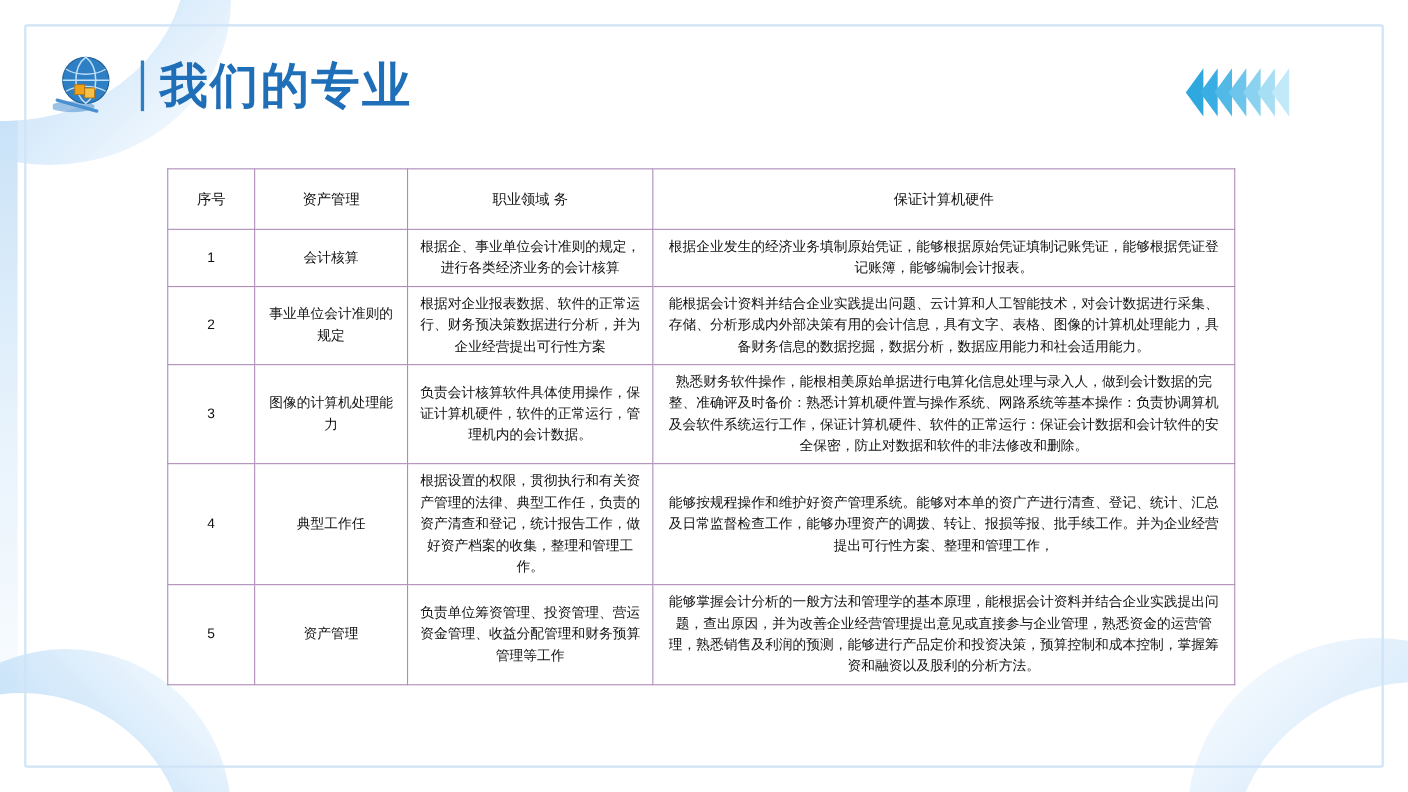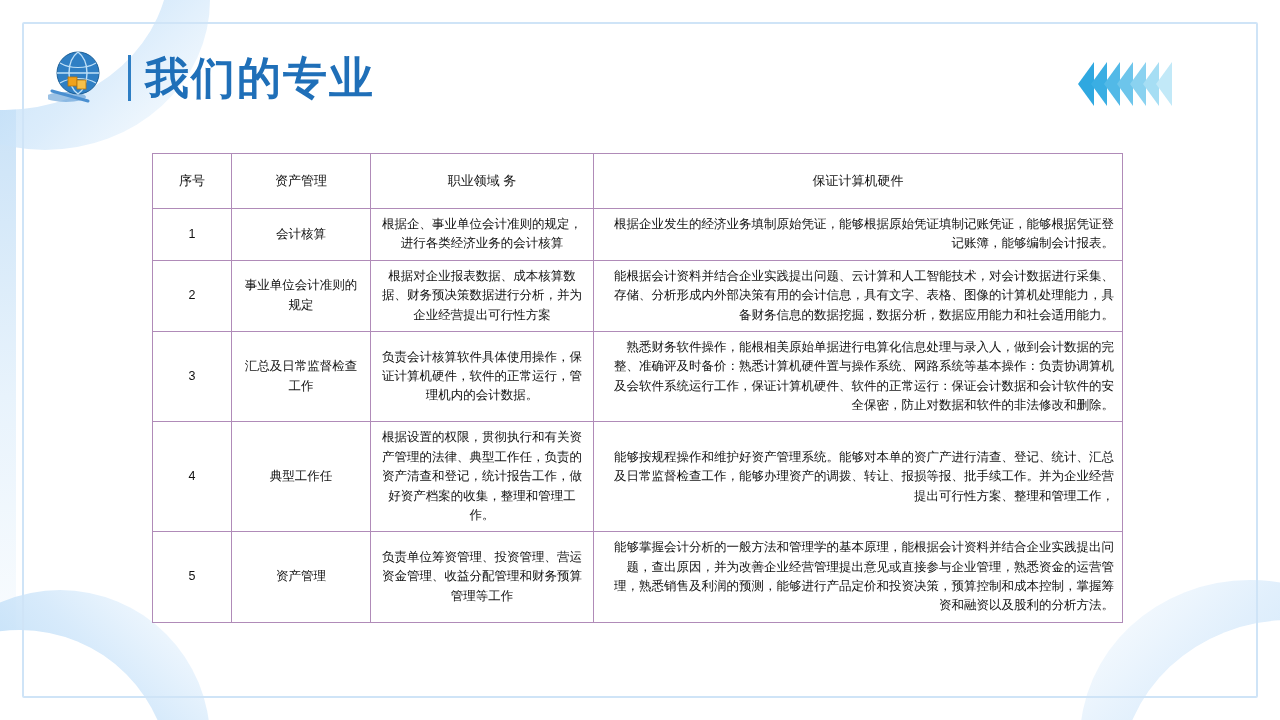--- a/index.html
+++ b/index.html
@@ -164,21 +164,21 @@
   }
   table.matrix th {
     text-align: center;
     font-weight: normal;
     font-size: 13px;
     height: 42px;
   }
   .col-no    { width: 62px;  text-align: center; }
   .col-field { width: 122px; text-align: center; }
   .col-task  { width: 206px; text-align: center; }
-  .col-req   { width: 512px; text-align: right; }
+  .col-req   { width: 512px; text-align: center; }
   td.col-req { padding: 8px 10px; }
   td.col-task { padding: 8px 10px; }
 </style>
 </head>
 <body>
 
 <div class="slide">
 
   <div class="corner-bar-left"></div>
   <div class="corner-swoosh-tl"></div>
@@ -232,26 +232,26 @@
       <tbody>
         <tr>
           <td class="col-no">1</td>
           <td class="col-field">会计核算</td>
           <td class="col-task">根据企、事业单位会计准则的规定，进行各类经济业务的会计核算</td>
           <td class="col-req">根据企业发生的经济业务填制原始凭证，能够根据原始凭证填制记账凭证，能够根据凭证登记账簿，能够编制会计报表。</td>
         </tr>
         <tr>
           <td class="col-no">2</td>
           <td class="col-field">事业单位会计准则的规定</td>
-          <td class="col-task">根据对企业报表数据、成本核算数据、财务预决策数据进行分析，并为企业经营提出可行性方案</td>
+          <td class="col-task">根据对企业报表数据、软件的正常运行、财务预决策数据进行分析，并为企业经营提出可行性方案</td>
           <td class="col-req">能根据会计资料并结合企业实践提出问题、云计算和人工智能技术，对会计数据进行采集、存储、分析形成内外部决策有用的会计信息，具有文字、表格、图像的计算机处理能力，具备财务信息的数据挖掘，数据分析，数据应用能力和社会适用能力。</td>
         </tr>
         <tr>
           <td class="col-no">3</td>
-          <td class="col-field">汇总及日常监督检查工作</td>
+          <td class="col-field">图像的计算机处理能力</td>
           <td class="col-task">负责会计核算软件具体使用操作，保证计算机硬件，软件的正常运行，管理机内的会计数据。</td>
           <td class="col-req">熟悉财务软件操作，能根相美原始单据进行电算化信息处理与录入人，做到会计数据的完整、准确评及时备价：熟悉计算机硬件置与操作系统、网路系统等基本操作：负责协调算机及会软件系统运行工作，保证计算机硬件、软件的正常运行：保证会计数据和会计软件的安全保密，防止对数据和软件的非法修改和删除。</td>
         </tr>
         <tr>
           <td class="col-no">4</td>
           <td class="col-field">典型工作任</td>
           <td class="col-task">根据设置的权限，贯彻执行和有关资产管理的法律、典型工作任，负责的资产清查和登记，统计报告工作，做好资产档案的收集，整理和管理工作。</td>
           <td class="col-req">能够按规程操作和维护好资产管理系统。能够对本单的资广产进行清查、登记、统计、汇总及日常监督检查工作，能够办理资产的调拨、转让、报损等报、批手续工作。并为企业经营提出可行性方案、整理和管理工作，</td>
         </tr>
         <tr>

